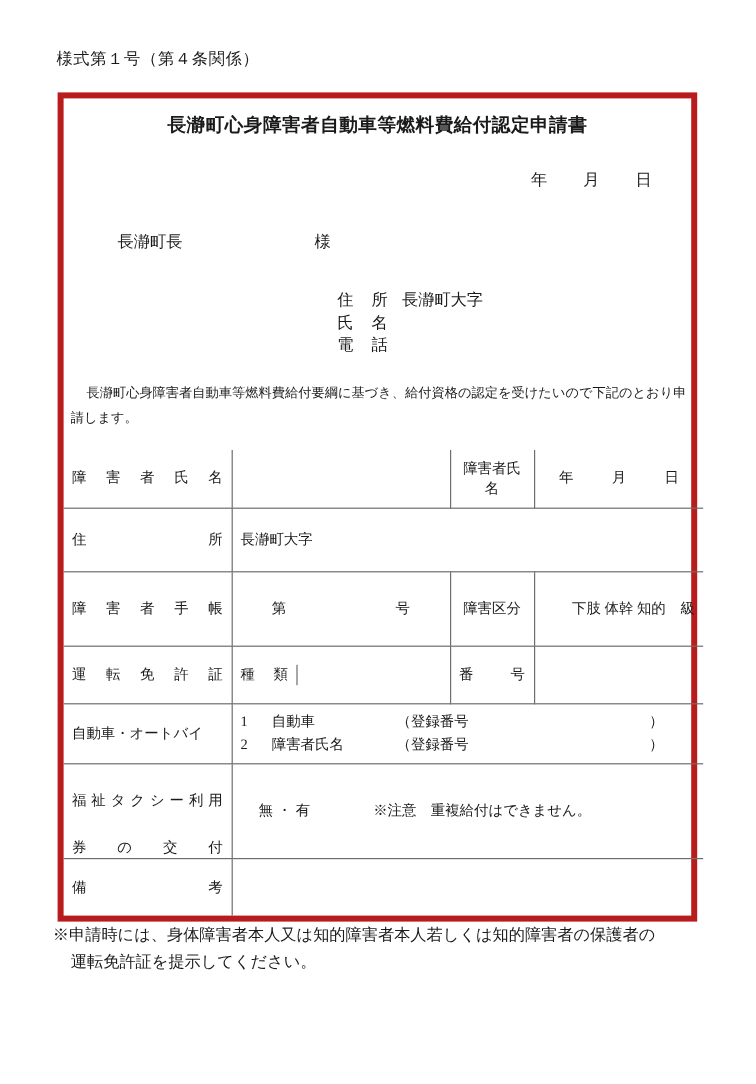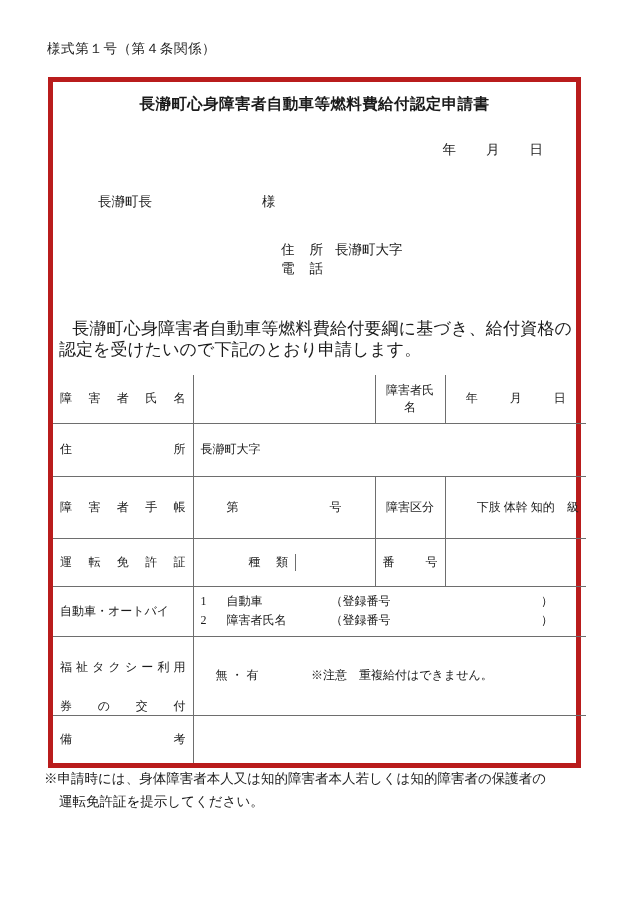--- a/index.html
+++ b/index.html
@@ -93,21 +93,21 @@
     text-align-last: justify;
     text-justify: inter-character;
   }
   .applicant .val { margin-left: 12px; }
 
   .statement {
     position: absolute;
     left: 6px;
     right: 4px;
     top: 236px;
-    font-size: 17px;
+    font-size: 11px;
     line-height: 21px;
     text-align: justify;
   }
   .statement .indent { display: inline-block; width: 13px; }
 
   
   table.grid {
     border-collapse: collapse;
     width: 100%;
     table-layout: fixed;
@@ -212,20 +212,23 @@
         <span>年</span><span class="gap"></span><span>月</span><span class="gap"></span><span>日</span>
       </div>
 
       <div class="addressee">
         <span>長瀞町長</span><span class="sama-gap"></span><span>様</span>
       </div>
 
       <div class="applicant">
         <div class="row">
           <span class="lab">住所</span><span class="val">長瀞町大字</span>
+        </div>
+        <div class="row">
+          <span class="lab">氏名</span><span class="val"></span>
         </div>
         <div class="row">
           <span class="lab">電話</span><span class="val"></span>
         </div>
       </div>
 
       <div class="statement">
         <span class="indent"></span><span>長瀞町心身障害者自動車等燃料費給付要綱に基づき、給付資格の認定を受けた</span><span>いので下記のとおり申請します。</span>
       </div>
 
@@ -277,21 +280,21 @@
               <span class="grade">級</span>
             </div>
           </td>
         </tr>
 
         <tr>
           <td style="height:48px">
             <span class="lbl-justify">運転免許証</span>
           </td>
           <td style="padding:0">
-            <table style="border-collapse:collapse;width:100%;table-layout:fixed;margin-left:48px;">
+            <table style="border-collapse:collapse;width:100%;table-layout:fixed;">
               <tbody>
                   <tr>
                 <td style="width:54px;border:none;border-right:1px solid #6e6e6e;padding:0 7px;">
                   <span class="lbl-justify">種類</span>
                 </td>
                 <td style="border:none;padding:0 7px;"></td>
               </tr>
             </tbody>
               </table>
           </td>

